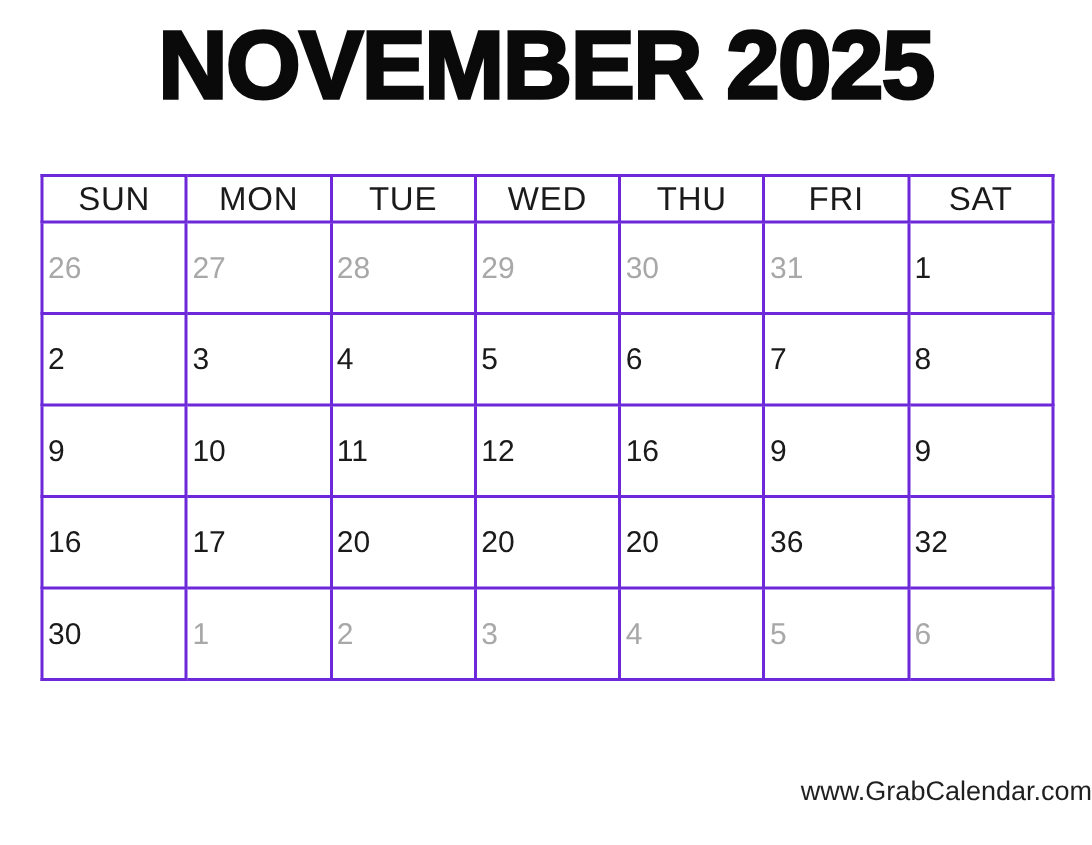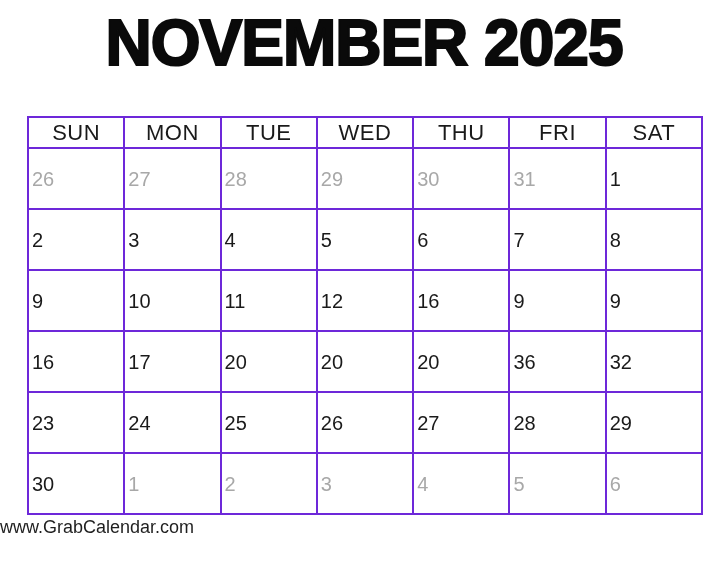--- a/index.html
+++ b/index.html
@@ -60,21 +60,21 @@
     line-height: 1.15;
   }
   table.calendar td[data-tone="muted"] {
     color: #a8a8a8;
   }
   .footer {
     position: absolute;
     top: 517px;
     left: 0;
     width: 728px;
-    text-align: left;
+    text-align: right;
     font-size: 18px;
     color: #1f1f1f;
   }
 </style>
 </head>
 <body>
 
 <div class="title">NOVEMBER 2025</div>
 
 <table class="calendar">
@@ -120,29 +120,20 @@
     <tr>
       <td data-tone="normal">16</td>
       <td data-tone="normal">17</td>
       <td data-tone="normal">20</td>
       <td data-tone="normal">20</td>
       <td data-tone="normal">20</td>
       <td data-tone="normal">36</td>
       <td data-tone="normal">32</td>
     </tr>
     <tr>
-      <td data-tone="normal">23</td>
-      <td data-tone="normal">24</td>
-      <td data-tone="normal">25</td>
-      <td data-tone="normal">26</td>
-      <td data-tone="normal">27</td>
-      <td data-tone="normal">28</td>
-      <td data-tone="normal">29</td>
-    </tr>
-    <tr>
       <td data-tone="normal">30</td>
       <td data-tone="muted">1</td>
       <td data-tone="muted">2</td>
       <td data-tone="muted">3</td>
       <td data-tone="muted">4</td>
       <td data-tone="muted">5</td>
       <td data-tone="muted">6</td>
     </tr>
   </tbody>
 </table>

